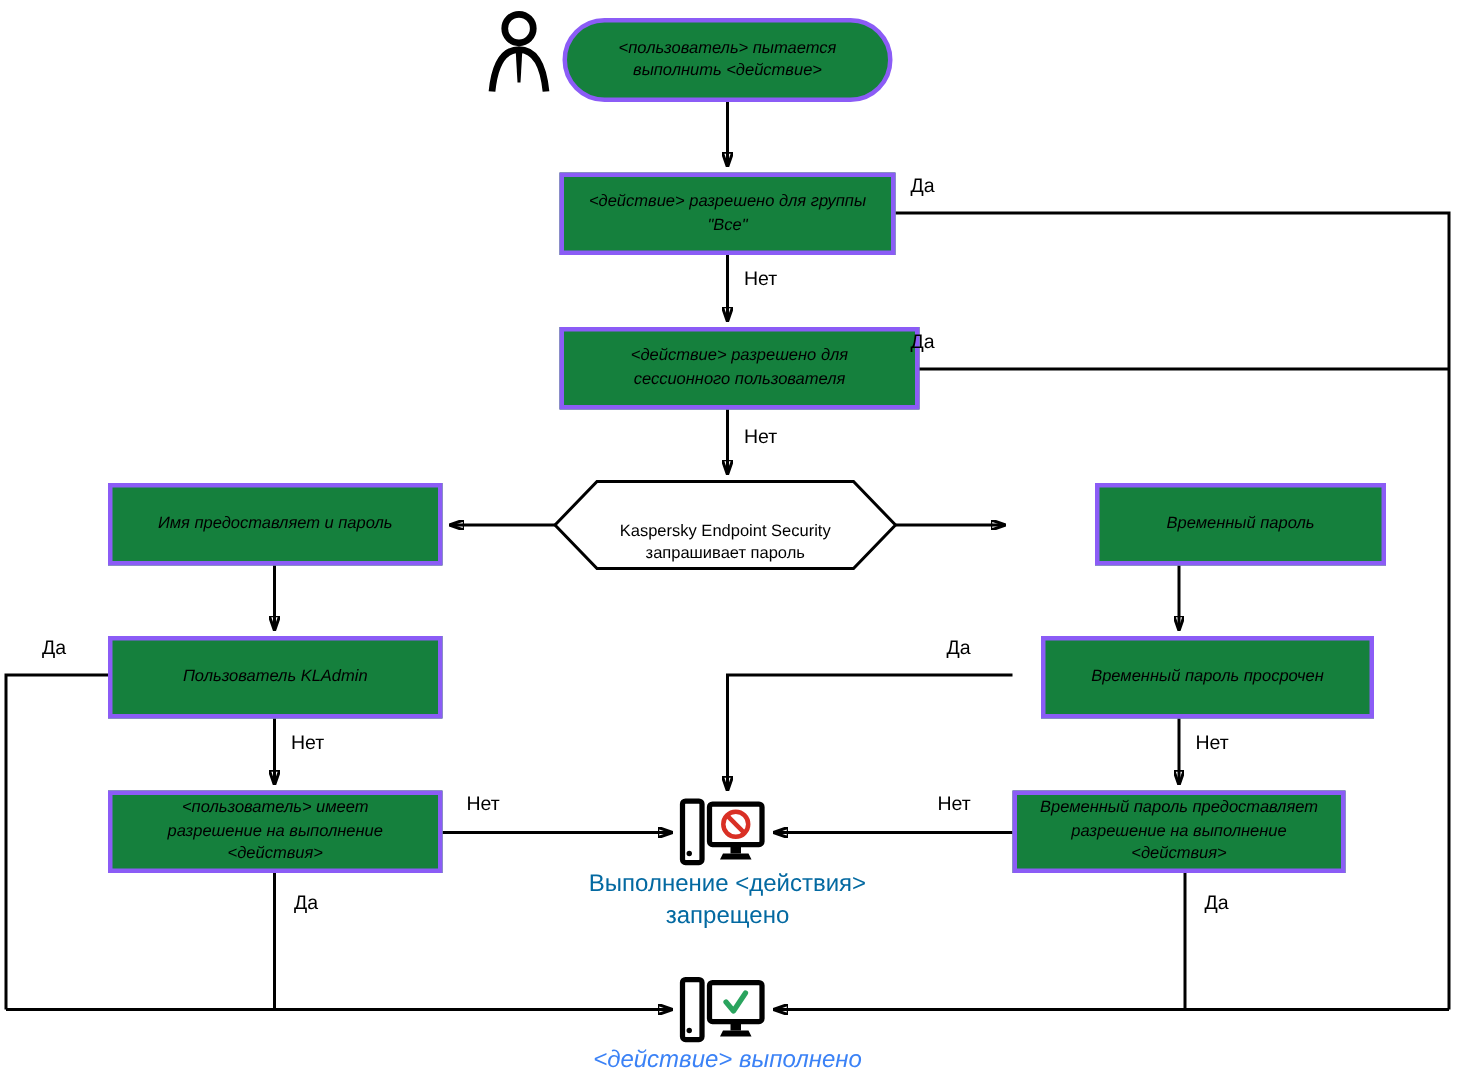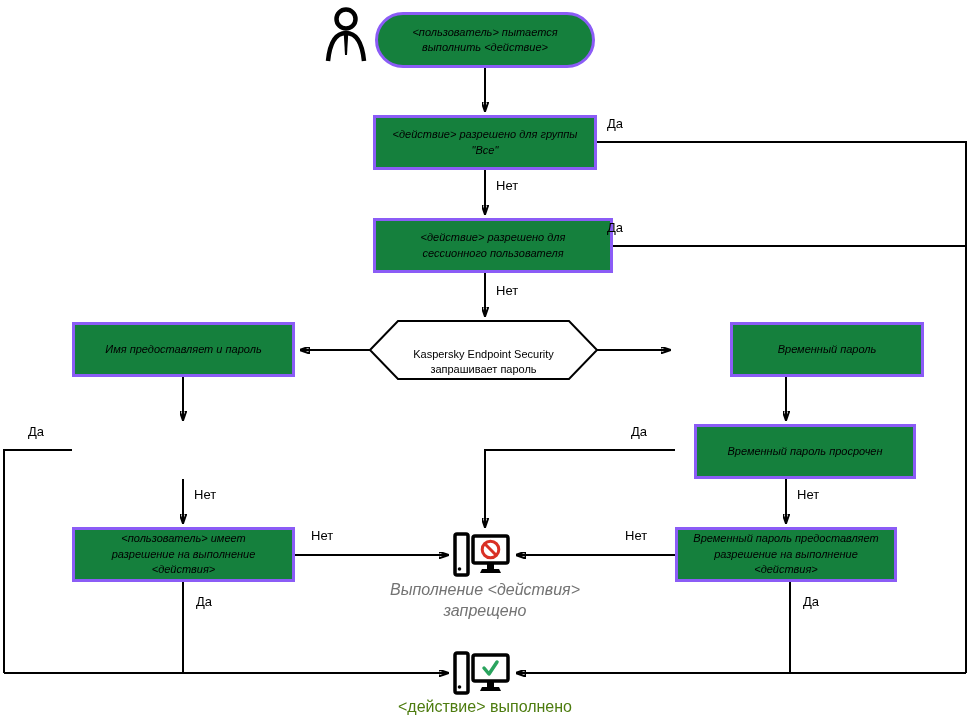--- a/index.html
+++ b/index.html
@@ -14,22 +14,22 @@
     display:flex; align-items:center; justify-content:center; text-align:center;
     font-size:11px; line-height:1.4; padding:2px 14px;font-style:italic;
   }
   .start { border-radius:28px; }
   .hexlabel {
     position:absolute; display:flex; align-items:center; justify-content:center;
     text-align:center; font-size:11px; line-height:1.4; background:transparent; border:none;
   }
   .lbl { position:absolute; font-size:13px; }
   .result-text { position:absolute; text-align:center; font-size:16px; line-height:1.3; }
-  .denied-text { color:#737373;font-style:italic; }
-  .done-text  { color:#4d7c0f; }
+  .denied-text { color:#0369a1; }
+  .done-text  { color:#3b82f6;font-style:italic; }
   .icon { position:absolute; }
 </style>
 </head>
 <body>
 
 <div class="canvas">
 
   <svg class="wires">
     <defs>
       <marker id="ah" viewBox="0 0 10 7" refX="9.5" refY="3.5" markerWidth="10" markerHeight="7" orient="auto-start-reverse" markerUnits="userSpaceOnUse">
@@ -76,20 +76,21 @@
   <div class="node" style="left:373px; top:115px; width:224px; height:55px;">&lt;действие&gt; разрешено для группы "Все"</div>
 
   <div class="node" style="left:373px; top:218px; width:240px; height:55px;">&lt;действие&gt; разрешено для сессионного пользователя</div>
 
   <div class="hexlabel" style="left:398px; top:321px; width:171px; height:58px;margin-top:12px;">Kaspersky Endpoint Security запрашивает пароль</div>
 
   <div class="node" style="left:72px; top:322px; width:223px; height:55px;">Имя предоставляет и пароль</div>
 
   <div class="node" style="left:686px; top:322px; width:194px; height:55px;margin-left:44px;">Временный пароль</div>
 
+  <div class="node" style="left:72px; top:424px; width:223px; height:55px;">Пользователь KLAdmin</div>
 
   <div class="node" style="left:72px; top:527px; width:223px; height:55px;">&lt;пользователь&gt; имеет разрешение на выполнение &lt;действия&gt;</div>
 
   <div class="node" style="left:694px; top:424px; width:222px; height:55px;">Временный пароль просрочен</div>
 
   <div class="node" style="left:675px; top:527px; width:222px; height:55px;">Временный пароль предоставляет разрешение на выполнение &lt;действия&gt;</div>
 
   <div class="lbl" style="left:607px; top:116px;">Да</div>
   <div class="lbl" style="left:496px; top:178px;">Нет</div>
   <div class="lbl" style="left:607px; top:220px;">Да</div>

